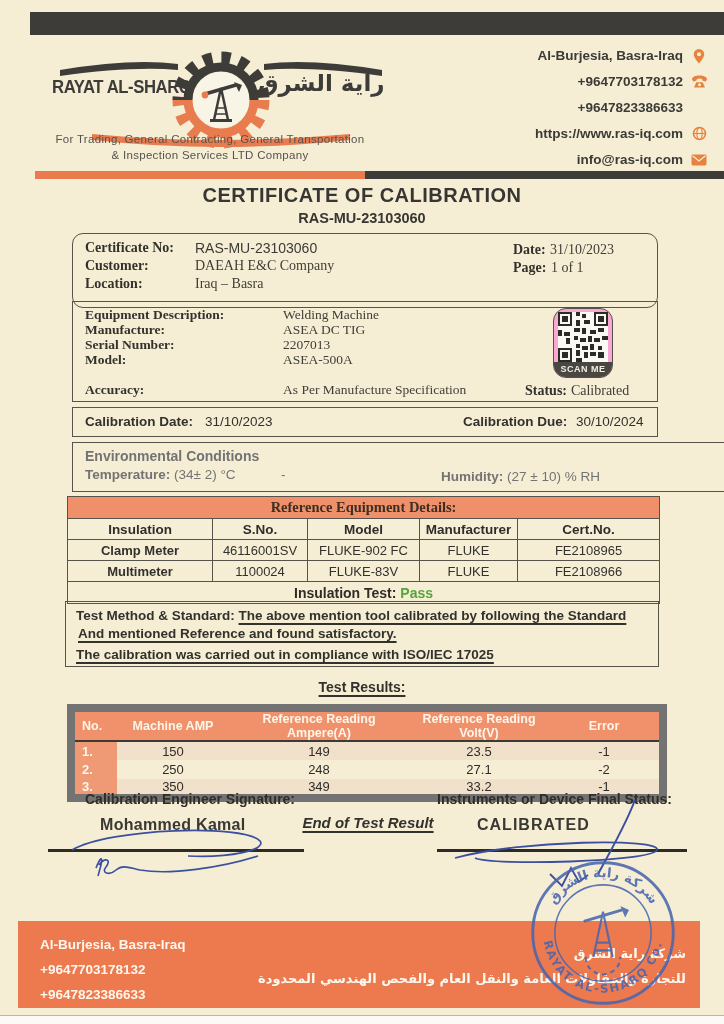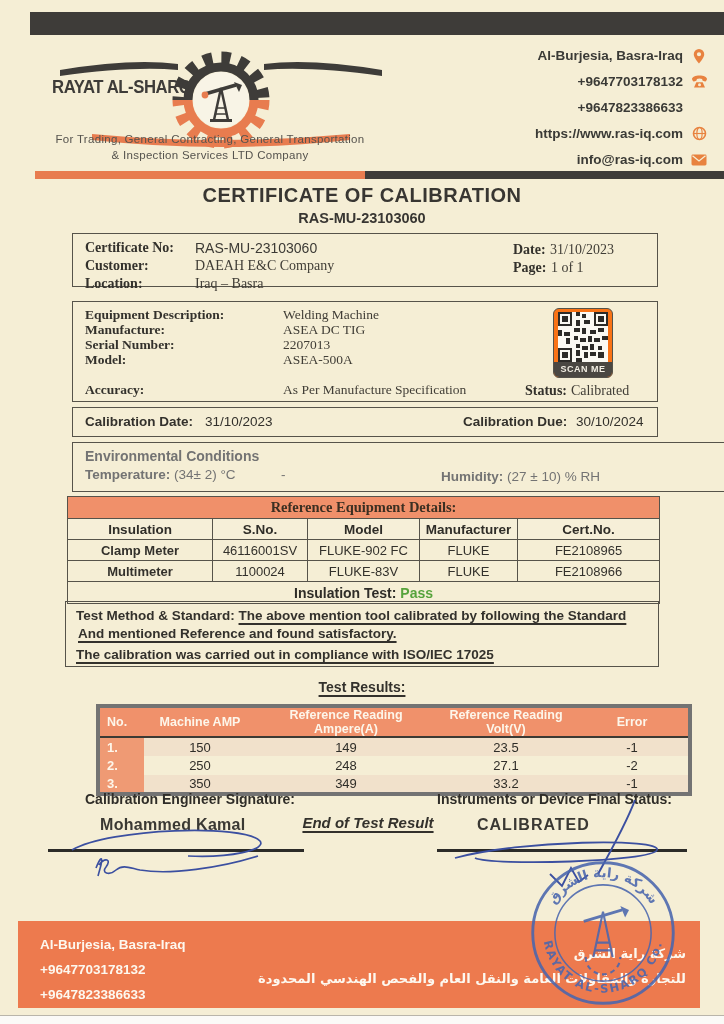--- a/index.html
+++ b/index.html
@@ -26,31 +26,31 @@
 
   .doc-title { position:absolute; left:0; top:184px; width:724px; text-align:center;
                font-size:20px; font-weight:bold; color:#383632; letter-spacing:.5px; }
   .doc-subtitle { position:absolute; left:0; top:210px; width:724px; text-align:center;
                   font-size:14.5px; font-weight:bold; color:#383632; }
 
   .docbox { position:absolute; border:1.5px solid #56534a; }
   .lbl-serif { font-family:"Liberation Serif", serif; font-weight:bold; color:#33312c; font-size:14px; }
   .val-serif { font-family:"Liberation Serif", serif; color:#403d36; font-size:14px; }
 
-  .box-certinfo { left:72px; top:233px; width:586px; height:54px; }
+  .box-certinfo { left:72px; top:233px; width:586px; height:75px;border-radius:11px; }
   .ci-row { position:absolute; left:12px; display:flex; }
   .ci-label { width:110px; }
   .box-certinfo .right-col { position:absolute; left:440px; }
 
   .box-equipment { left:72px; top:301px; width:586px; height:101px; }
   .eq-row { position:absolute; left:12px; display:flex; }
   .eq-label { width:178px; font-size:13.5px; }
   .eq-val { font-size:13.5px;margin-left:20px; }
-  .qr-wrap { position:absolute; left:480px; top:6px; width:60px; border:1.5px solid #55524a; border-radius:6px;
-             background:#f97316; overflow:hidden; }
+  .qr-wrap { position:absolute; left:480px; top:6px; width:60px; border:1.5px solid #55524a; border-radius:13px;
+             background:#f9a8d4; overflow:hidden; }
   .qr-wrap svg { display:block; margin:3px auto 0; }
   .scanme { background:#4a4742; color:#f3efe4; font-size:9px; font-weight:bold; letter-spacing:.5px;
             text-align:center; padding:2px 0 3px; }
   .status-line { position:absolute; left:452px; top:80px; font-size:14px; }
 
   .box-caldate { left:72px; top:407px; width:586px; height:30px; font-size:13.5px; color:#33312c; }
   .box-env { left:72px; top:442px; width:670px; height:50px; color:#737373; }
   .b { font-weight:bold; }
 
   table { border-collapse:collapse; table-layout:fixed; }
@@ -62,21 +62,21 @@
   .reftable td.cell { font-size:13px; color:#33312c; text-align:center; height:21px; }
   .reftable td.desc { font-weight:bold; }
   .insul-row td { text-align:center; font-size:14px; font-weight:bold; color:#2f2d28; height:22px; }
   .pass { color:#57a33c; }
 
   .box-method { left:65px; top:601px; width:594px; height:66px; font-size:13.5px; font-weight:bold; color:#33312c; }
   .u { text-decoration:underline; text-underline-offset:3px; text-decoration-thickness:1.5px; }
 
   .results-title { position:absolute; left:0; top:679px; width:724px; text-align:center;
                    font-size:14px; font-weight:bold; color:#33312c; }
-  .resultstable { position:absolute; left:67px; top:704px; width:592px; border:4px solid #737373;margin-left:29px; }
+  .resultstable { position:absolute; left:67px; top:704px; width:592px; border:8px solid #737373; }
   .resultstable thead th { background:#f0916b; color:#fdf6ea; font-size:12.5px; font-weight:bold;
                            height:22px; border-bottom:2px solid #3c3a34; text-align:center; }
   .resultstable thead th.no-h { text-align:left; padding-left:7px; }
   .resultstable tbody td { font-size:13px; color:#2f2d28; text-align:center; height:19px; }
   .resultstable tbody td.no-c { background:#ef9a74; color:#fdf6ea; font-weight:bold; text-align:left; padding-left:7px; }
   .resultstable tbody tr.shade { background:#f1e1cb; }
 
   .sig-label { position:absolute; font-size:14px; font-weight:bold; color:#2f2d28; }
   .sig-name { position:absolute; font-size:16px; font-weight:bold; color:#3a3833; letter-spacing:.3px; }
   .end-text { position:absolute; left:293px; top:814px; width:150px; text-align:center; font-size:15px;
@@ -124,20 +124,21 @@
       <circle cx="169" cy="60" r="28" fill="#f8f4e6"></circle>
 
       <path d="M162 80 L169 48 L176 80" fill="none" stroke="#3e3c39" stroke-width="2.5"></path>
       <path d="M164 68 L174 68 M163 74 L175 74" stroke="#3e3c39" stroke-width="1.6"></path>
       <path d="M153 54 L184 45" stroke="#3e3c39" stroke-width="3.4"></path>
       <path d="M182 42 l8 3 l-3 7 z" fill="#3e3c39"></path>
       <circle cx="153" cy="55" r="3.4" fill="#e87c4f"></circle>
       <rect x="158" y="79" width="22" height="3" fill="#3e3c39"></rect>
     </svg>
     <div class="logo-en">RAYAT AL-SHARQ</div>
+    <div class="logo-ar ar">راية الشرق</div>
   </div>
   <div class="tagline">
     <div>For Trading, General Contracting, General Transportation</div>
     <div>&amp; Inspection Services LTD Company</div>
   </div>
 
   <div class="contacts">
     <div class="contact-row">
       <span>Al-Burjesia, Basra-Iraq</span>
       <span class="icon-slot">

